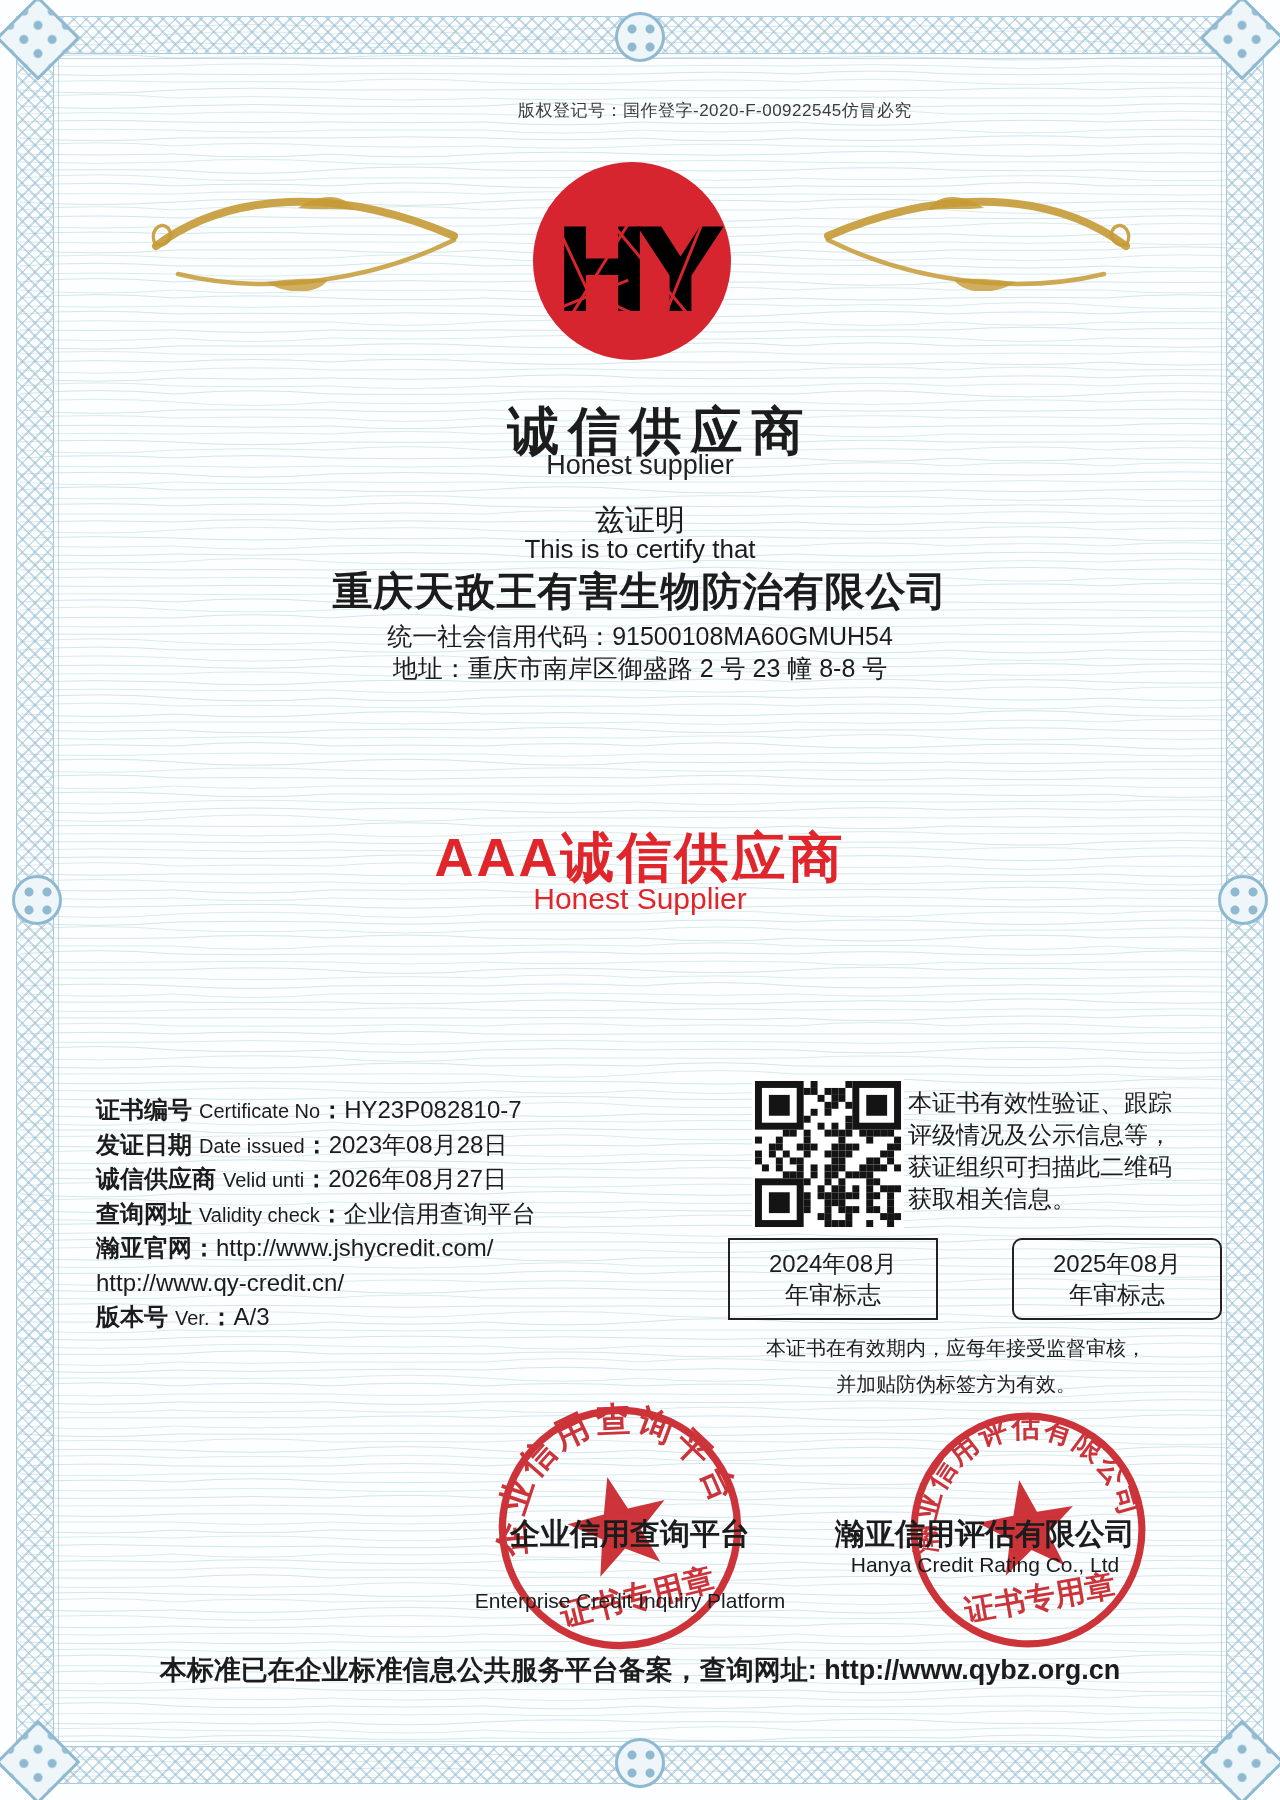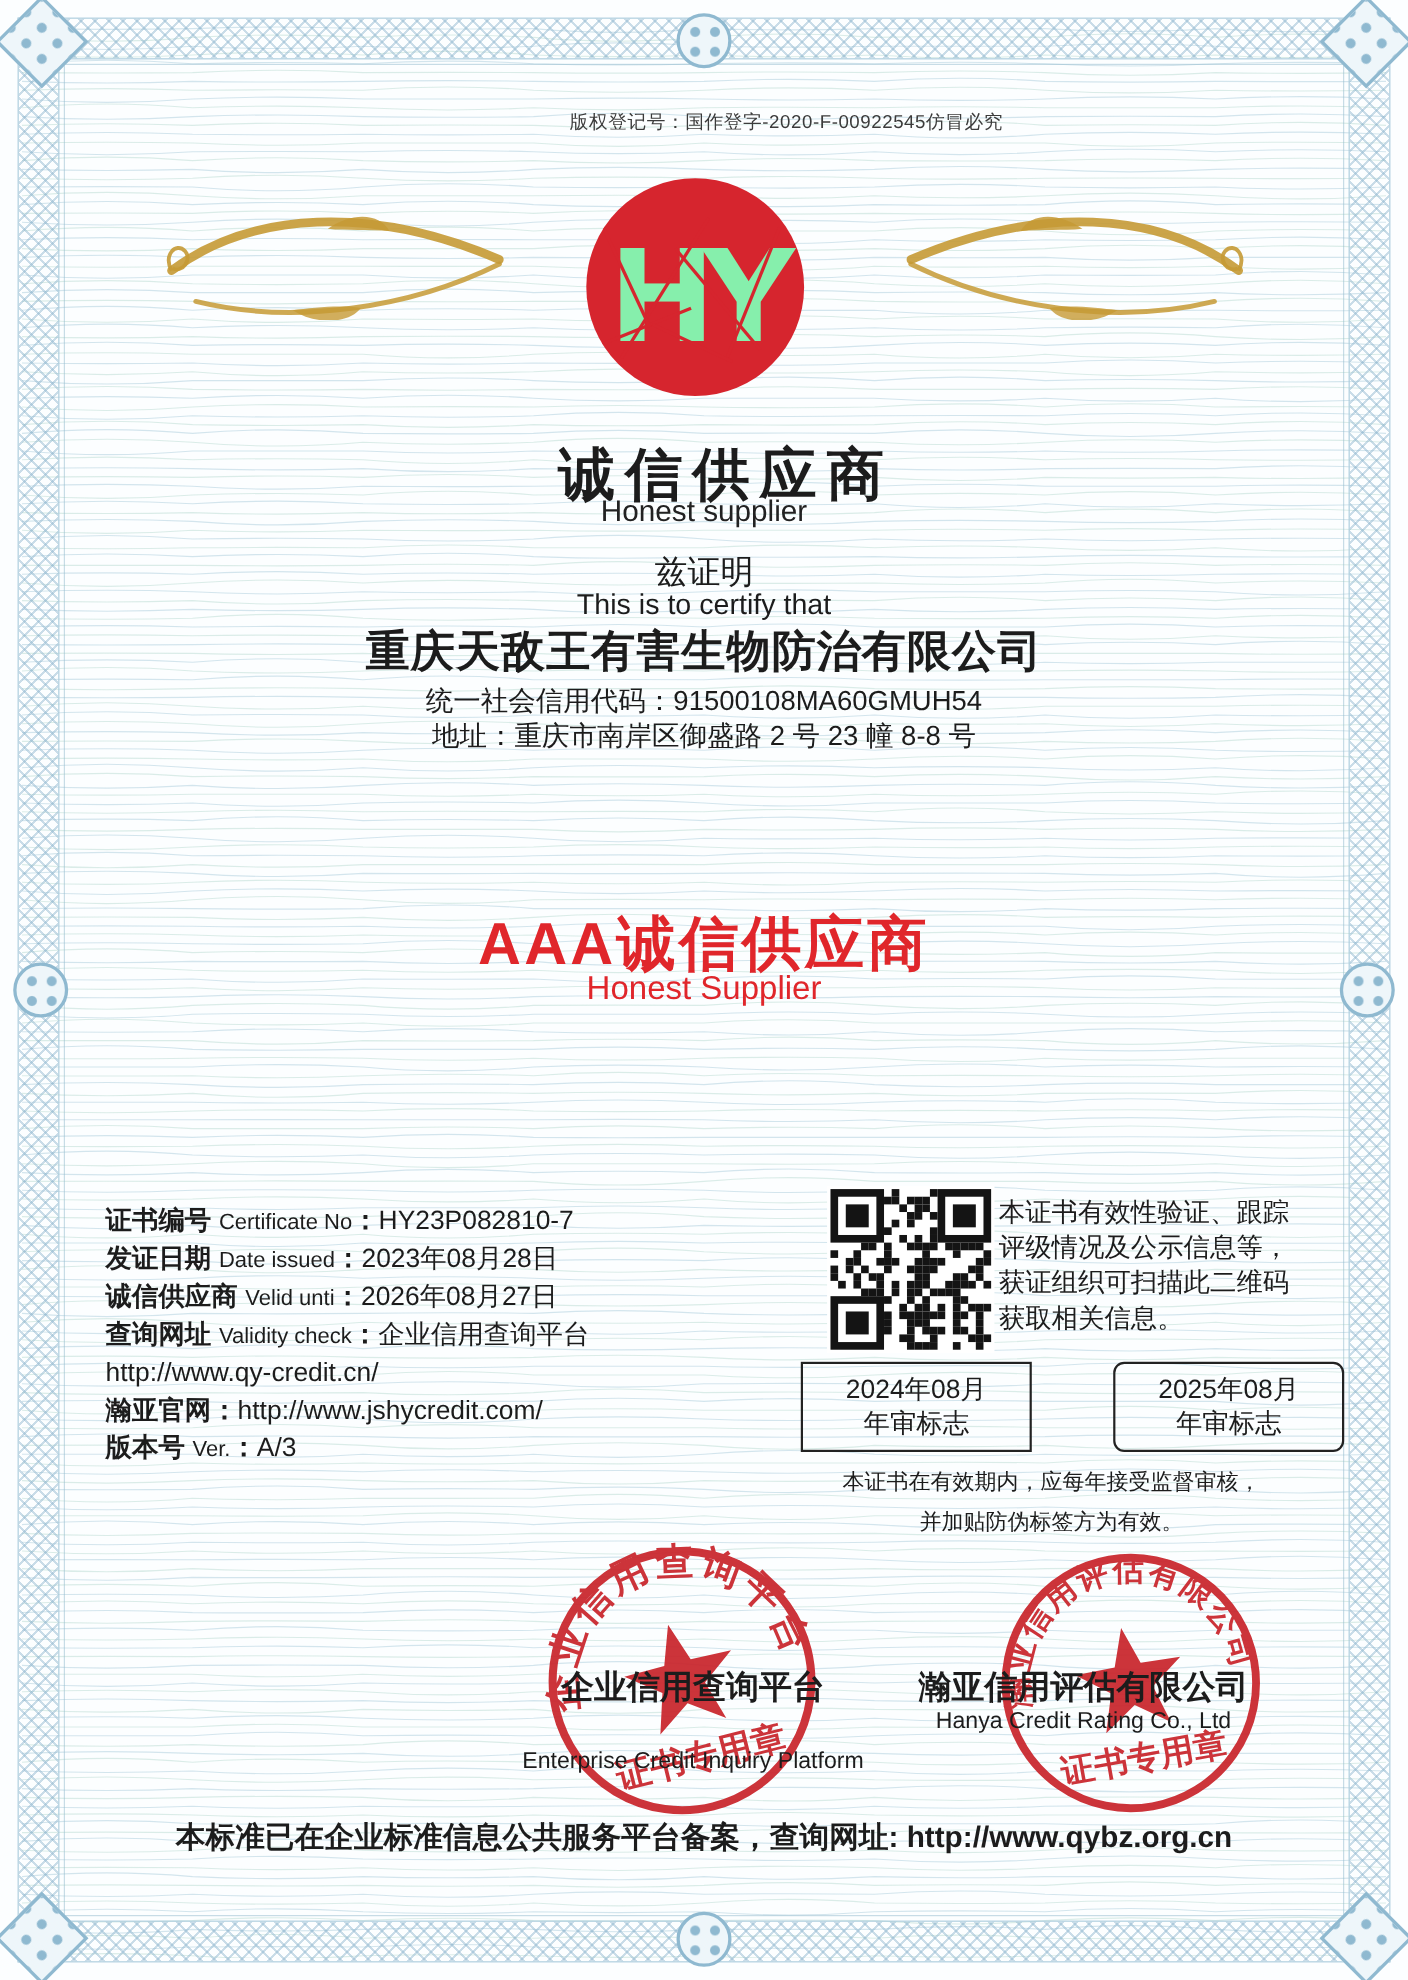--- a/index.html
+++ b/index.html
@@ -26,21 +26,21 @@
     background-size:20px 20px;background-position:8px 8px;}
   .med{position:absolute;width:44px;height:44px;border:3px solid #8fb9d0;border-radius:50%;background:#eef6fa;
     z-index:2;background-image:radial-gradient(#8fb9d0 4px, transparent 5px);
     background-size:18px 18px;background-position:5px 5px;}
   
   .copyright{left:518px;top:99px;font-size:17px;color:#3b3b3b;letter-spacing:.5px;z-index:3;}
   
   .logo{left:533px;top:162px;width:198px;height:198px;border-radius:50%;background:#d6252e;z-index:3;
         display:flex;align-items:center;justify-content:center;overflow:hidden;}
   .logo .mono{font-family:"DejaVu Sans","Liberation Sans",sans-serif;font-weight:bold;font-size:116px;
-        color:#86efac;letter-spacing:-12px;margin-top:18px;}
+        color:#000000;letter-spacing:-12px;margin-top:18px;}
   .crack{position:absolute;background:#d6252e;width:3px;z-index:4;}
   .c1{height:150px;left:70px;top:25px;transform:rotate(32deg);}
   .c2{height:120px;left:118px;top:50px;transform:rotate(-40deg);}
   .c3{height:90px;left:52px;top:90px;transform:rotate(68deg);}
   .c4{height:130px;left:150px;top:40px;transform:rotate(22deg);}
   .c5{height:80px;left:95px;top:110px;transform:rotate(-65deg);}
   .c6{height:100px;left:35px;top:40px;transform:rotate(-25deg);}
   
   .flourish{z-index:3;}
   .fl-left{left:148px;top:186px;}
@@ -363,22 +363,22 @@
   <div class="abs cwide addr-line"><span>地址：</span><span>重庆市南岸区御盛路 2 号 23 幢 8-8 号</span></div>
 
   <div class="abs cwide aaa">AAA诚信供应商</div>
   <div class="abs cwide aaa-en">Honest Supplier</div>
 
   <div class="abs info">
     <div class="info-row"><span class="cn">证书编号</span><span class="en">Certificate No</span><span class="cn">：</span><span class="val">HY23P082810-7</span></div>
     <div class="info-row"><span class="cn">发证日期</span><span class="en">Date issued</span><span class="cn">：</span><span class="val">2023年08月28日</span></div>
     <div class="info-row"><span class="cn">诚信供应商</span><span class="en">Velid unti</span><span class="cn">：</span><span class="val">2026年08月27日</span></div>
     <div class="info-row"><span class="cn">查询网址</span><span class="en">Validity check</span><span class="cn">：</span><span class="val">企业信用查询平台</span></div>
+    <div class="info-row"><span class="cn">瀚亚官网</span><span class="cn">：</span><span class="val">http://www.jshycredit.com/</span></div>
     <div class="info-row"><span class="val">http://www.qy-credit.cn/</span></div>
-    <div class="info-row"><span class="cn">瀚亚官网</span><span class="cn">：</span><span class="val">http://www.jshycredit.com/</span></div>
     <div class="info-row"><span class="cn">版本号</span><span class="en">Ver.</span><span class="cn">：</span><span class="val">A/3</span></div>
   </div>
 
   <div class="abs" id="qr"><svg width="152" height="152" viewBox="-3 -3 153 153">
         <rect x="-3" y="-3" width="153" height="153" fill="#fff"></rect>
         <rect x="56" y="0" width="7" height="7" fill="#141414"></rect>
         <rect x="91" y="0" width="7" height="7" fill="#141414"></rect>
         <rect x="49" y="7" width="7" height="7" fill="#141414"></rect>
         <rect x="56" y="7" width="7" height="7" fill="#141414"></rect>
         <rect x="70" y="7" width="7" height="7" fill="#141414"></rect>

